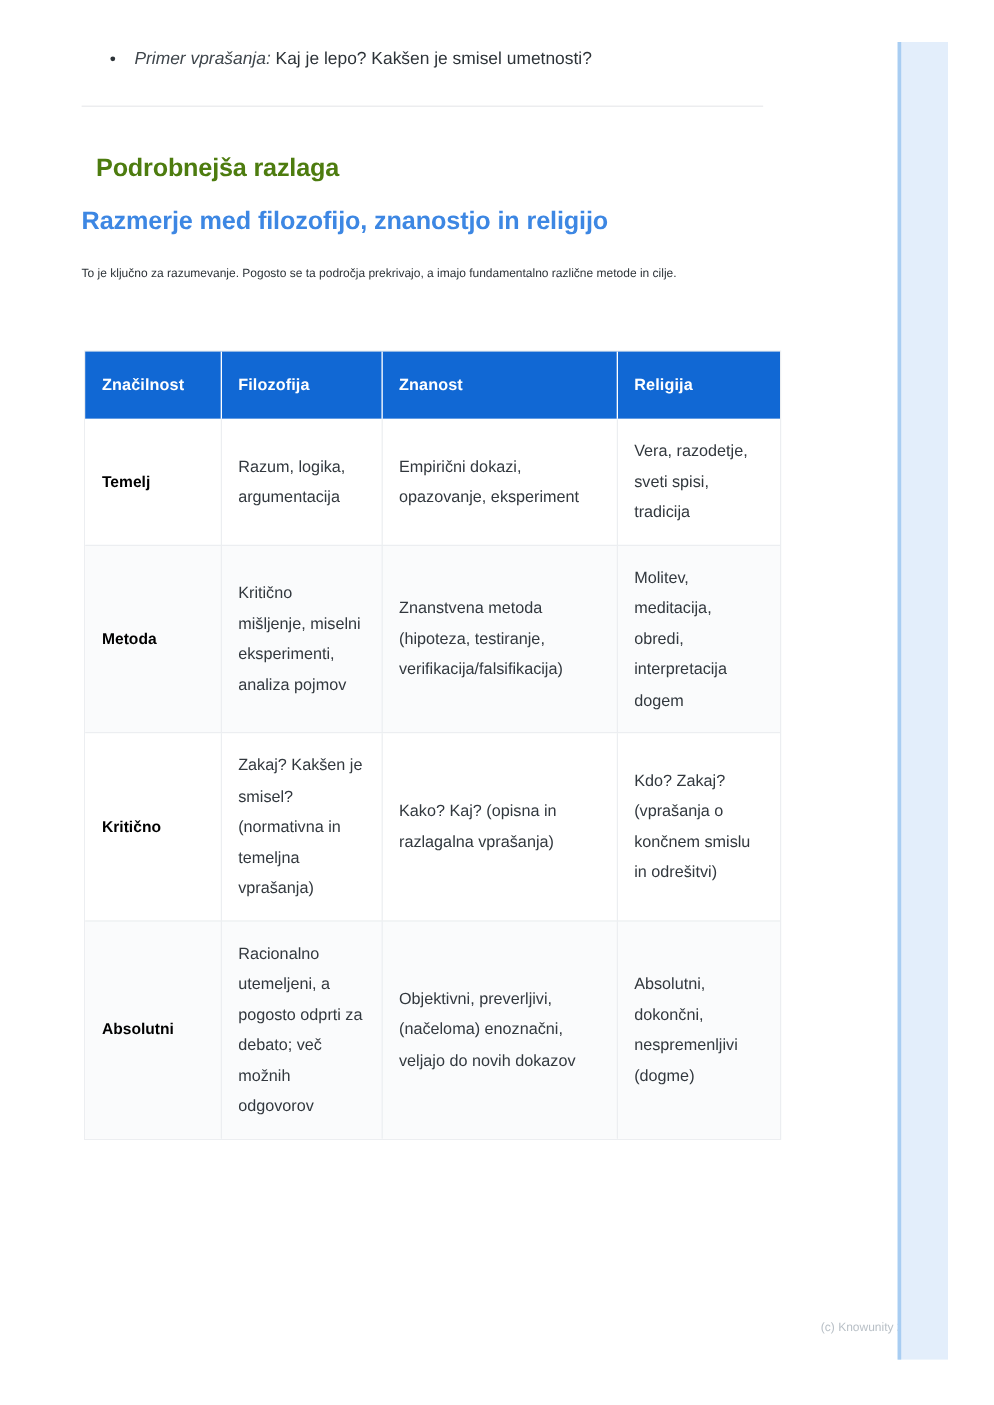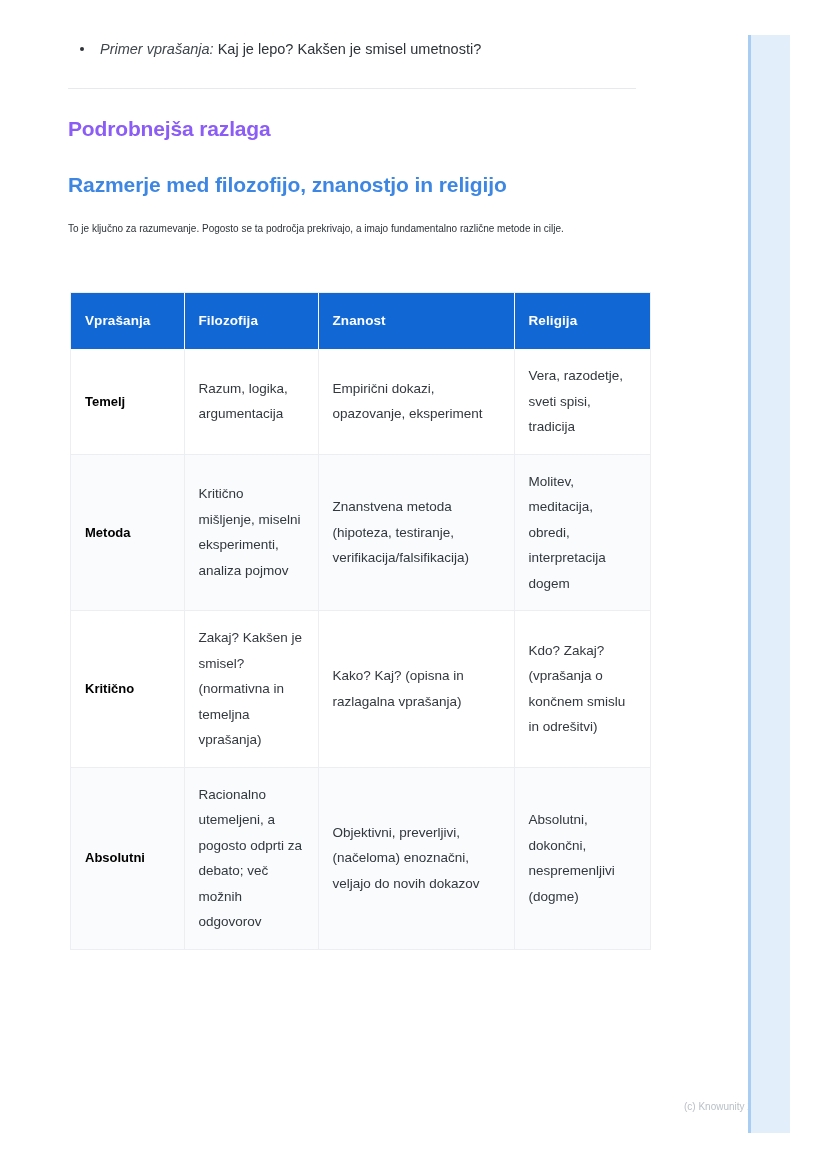--- a/index.html
+++ b/index.html
@@ -31,21 +31,21 @@
     width: 570px;
   }
 
   
   .bullet-list {
     margin: 0;
     padding: 0;
     list-style: none;
     position: absolute;
     top: 38px;
-    left: 4px;
+    left: 16px;
     width: 570px;
   }
   .bullet-item {
     position: relative;
     padding-left: 28px;
     font-size: 14.5px;
     line-height: 22px;
     color: #2d3338;
   }
   .bullet-item::before {
@@ -71,25 +71,25 @@
     width: 568px;
     height: 1px;
     background: #e8e9ec;
   }
 
   
   .h-main {
     position: absolute;
     left: 0;
     top: 115px;
-    margin: 0;
+    margin: 12px;
     font-size: 21px;
     font-weight: bold;
     line-height: 28px;
-    color: #8b5cf6;
+    color: #4d7c0f;
     letter-spacing: -0.15px;
   }
   .h-sub {
     position: absolute;
     left: 0;
     top: 174px;
     margin: 0;
     font-size: 21px;
     font-weight: bold;
     line-height: 22px;
@@ -212,21 +212,21 @@
     <div class="table-wrap">
       <table class="cmp">
         <colgroup>
           <col class="c1">
             <col class="c2">
             <col class="c3">
             <col class="c4">
         </colgroup>
         <thead>
           <tr>
-            <th>Vprašanja</th>
+            <th>Značilnost</th>
             <th>Filozofija</th>
             <th>Znanost</th>
             <th>Religija</th>
           </tr>
         </thead>
         <tbody>
           <tr class="plain">
             <td class="rowhead">Temelj</td>
             <td>Razum, logika, argumentacija</td>
             <td>Empirični dokazi, opazovanje, eksperiment</td>

